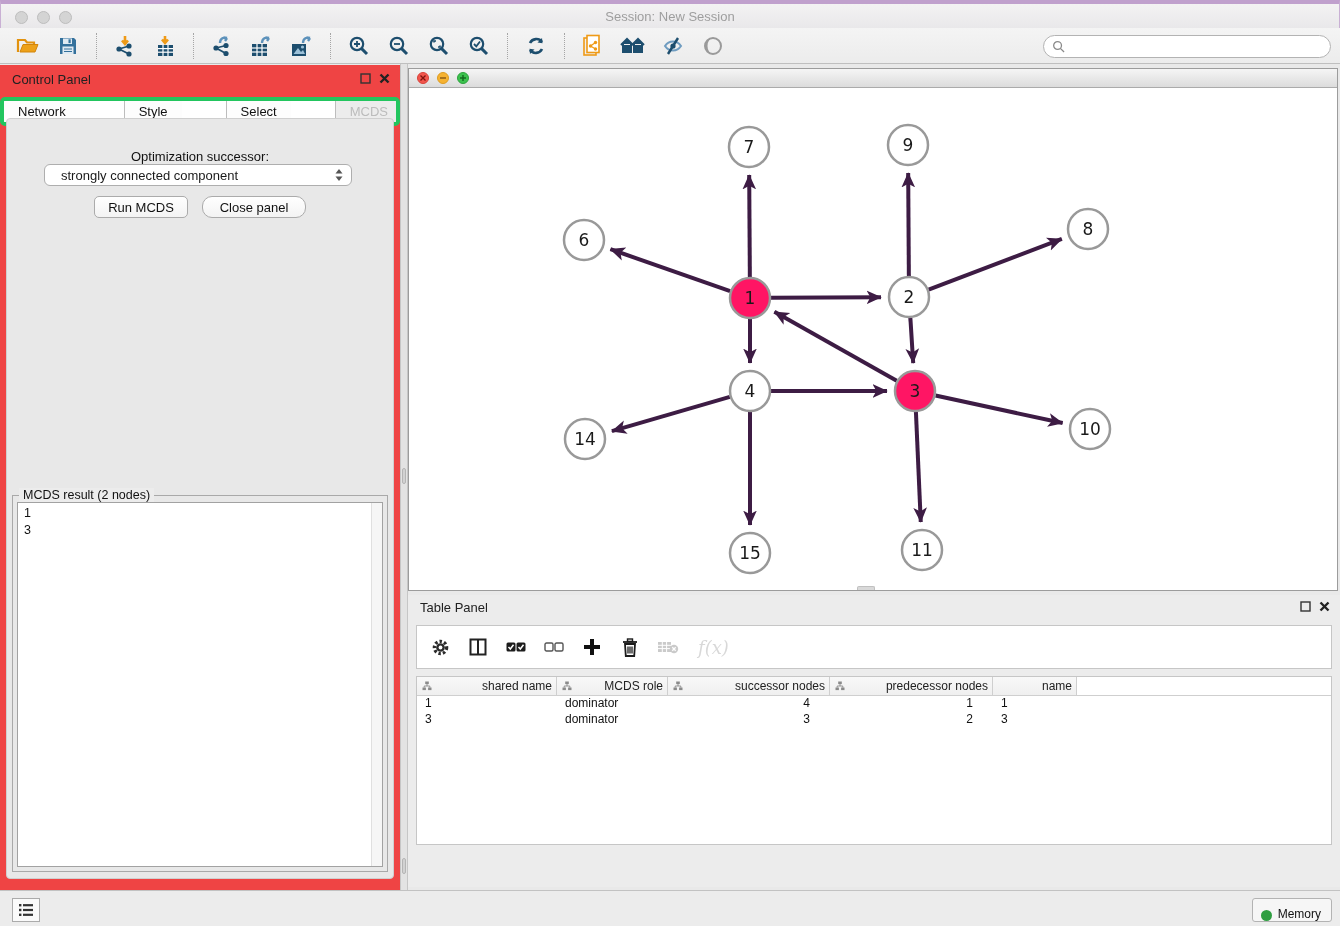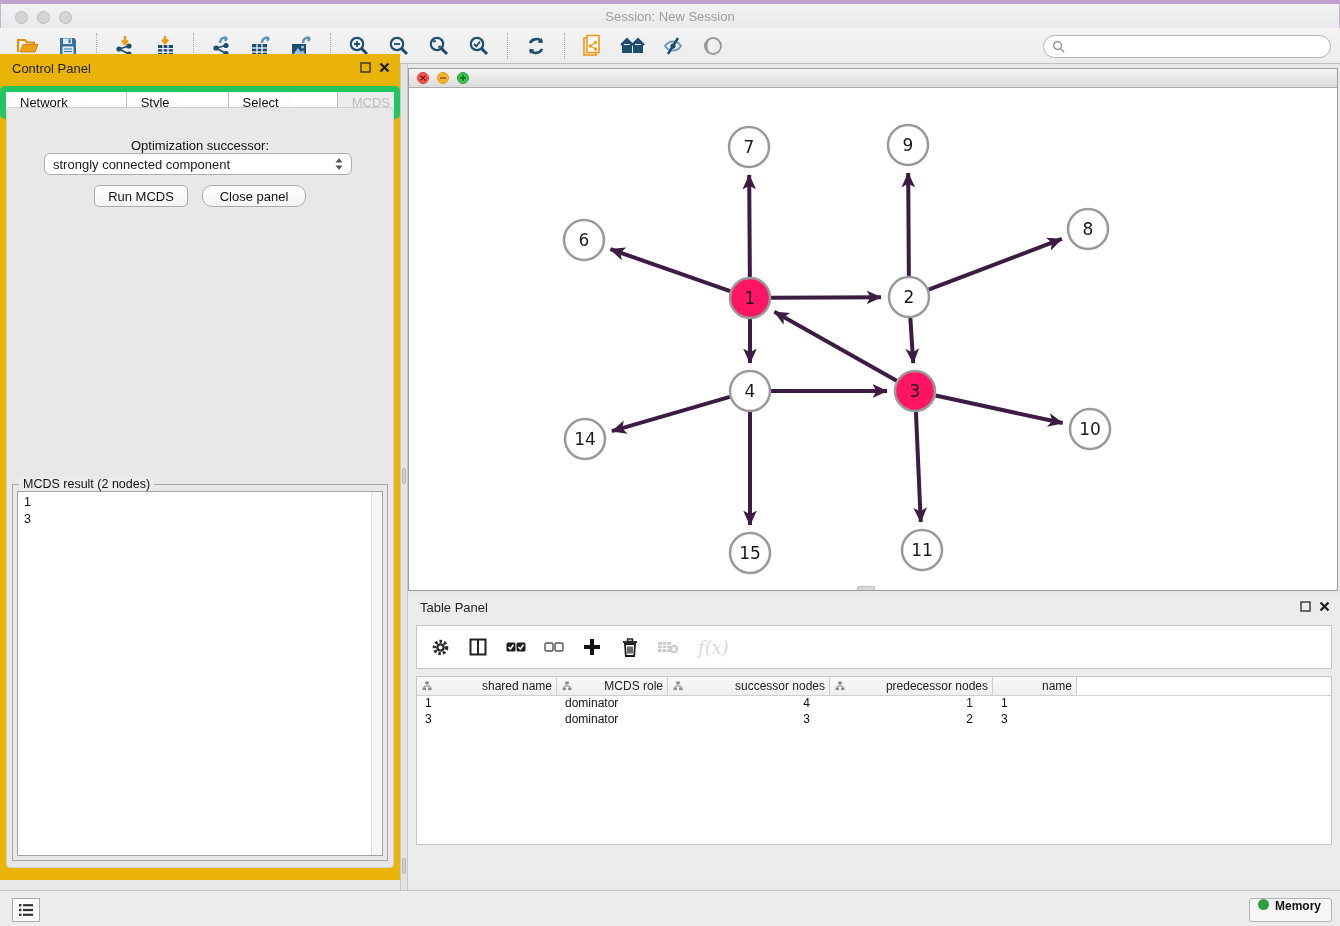--- a/index.html
+++ b/index.html
@@ -23,36 +23,36 @@
   .tbtn { width:30px; height:30px; display:flex; align-items:center; justify-content:center;
     margin:0 5px; flex:0 0 auto; }
   .tsep { border-left:1px dotted #a5a5a5; height:26px; margin:0 8px; flex:0 0 auto; }
   #search-box { position:absolute; right:9px; top:7px; width:288px; height:23px;
     background:#fff; border:1px solid #b3b3b3; border-radius:12px; display:flex; align-items:center;
     padding-left:8px; }
   #search-box input { border:none; outline:none; flex:1; font-size:12px; background:transparent;
     font-family:"Liberation Sans",sans-serif; margin-left:5px; }
 
   
-  #control-panel { position:absolute; left:0; top:54px; width:400px; height:826px; background:#eab308; }
+  #control-panel { position:absolute; left:0; top:65px; width:400px; height:826px; background:#ef4444; }
   #cp-header { position:absolute; left:0; top:4px; width:100%; height:22px; }
   #cp-title { position:absolute; left:12px; top:3px; font-size:13px; color:#222; }
   .panel-icons { position:absolute; right:10px; top:4px; display:flex; gap:8px; align-items:center; }
   #cp-tabs { position:absolute; left:0; top:32px; width:100%; display:flex; justify-content:center; }
-  .seg-tabs { display:flex; border:6px solid #22c55e; border-radius:5px; overflow:hidden; background:#fff;gap:44px; }
+  .seg-tabs { display:flex; border:4px solid #22c55e; border-radius:5px; overflow:hidden; background:#fff;gap:44px; }
   .seg-tab { padding:3px 14px; font-size:13px; color:#111; background:#fdfdfd;
     border-left:1px solid #bdbdbd; cursor:default; }
   .seg-tab:first-child { border-left:none; }
   .seg-tab.active { background:#ececec; color:#bcbcbc; }
   #cp-box { position:absolute; left:6px; top:53px; width:388px; height:761px;
     background:#e8e8e8; border:1px solid #cfcfcf; border-radius:4px; }
   #opt-label { position:absolute; left:0; top:84px; width:100%; text-align:center; font-size:13px; color:#111; }
   #criterion-select { position:absolute; left:44px; top:99px; width:308px; height:22px; background:#fff;
     border:1px solid #aeaeae; border-radius:6px; display:flex; align-items:center; font-size:13px; }
-  #criterion-select .val { flex:1; padding-left:8px; }
+  #criterion-select .val { flex:1; padding-left:16px; }
   .stepper { width:16px; display:flex; flex-direction:column; align-items:center; margin-right:4px; }
   .stepper svg { display:block; }
   .push-btn { position:absolute; height:22px; background:linear-gradient(#ffffff,#f3f3f3);
     border:1px solid #ababab; border-radius:5px; font-size:13px; color:#111;
     display:flex; align-items:center; justify-content:center; }
   #run-btn { left:94px; top:131px; width:94px; }
   #closep-btn { left:202px; top:131px; width:104px;border-radius:10px; }
 
   #mcds-group { position:absolute; left:12px; top:430px; width:376px; height:377px;
     border:1px solid #a9a9a9; }
@@ -106,22 +106,22 @@
 
   #tp-tabs { position:absolute; left:0; bottom:3px; width:100%; display:flex; justify-content:center; }
   .seg-tab.bold { font-weight:bold; padding:3px 13px; }
 
   
   #statusbar { position:absolute; left:0; top:890px; width:1340px; height:36px; background:#ececec;
     border-top:1px solid #c2c2c2; }
   #list-btn { position:absolute; left:12px; top:7px; width:28px; height:24px; background:#fafafa;
     border:1px solid #ababab; display:flex; align-items:center; justify-content:center; }
   #memory-btn { position:absolute; right:8px; top:7px; height:24px; background:#f6f6f6;
-    border:1px solid #b3b3b3; border-radius:3px; display:flex; align-items:flex-start; gap:6px;
-    padding:0 10px 0 8px; font-size:12px; color:#111;font-weight:bold; }
+    border:1px solid #b3b3b3; border-radius:3px; display:flex; align-items:flex-end; gap:6px;
+    padding:0 10px 0 8px; font-size:12px; color:#111; }
   #memory-dot { width:11px; height:11px; border-radius:50%; background:#2f9e41; }
 </style>
 </head>
 <body>
 
 <div id="app">
 
   <div id="titlebar">
     <span class="traffic" style="left:14px"></span>
     <span class="traffic" style="left:36px"></span>

